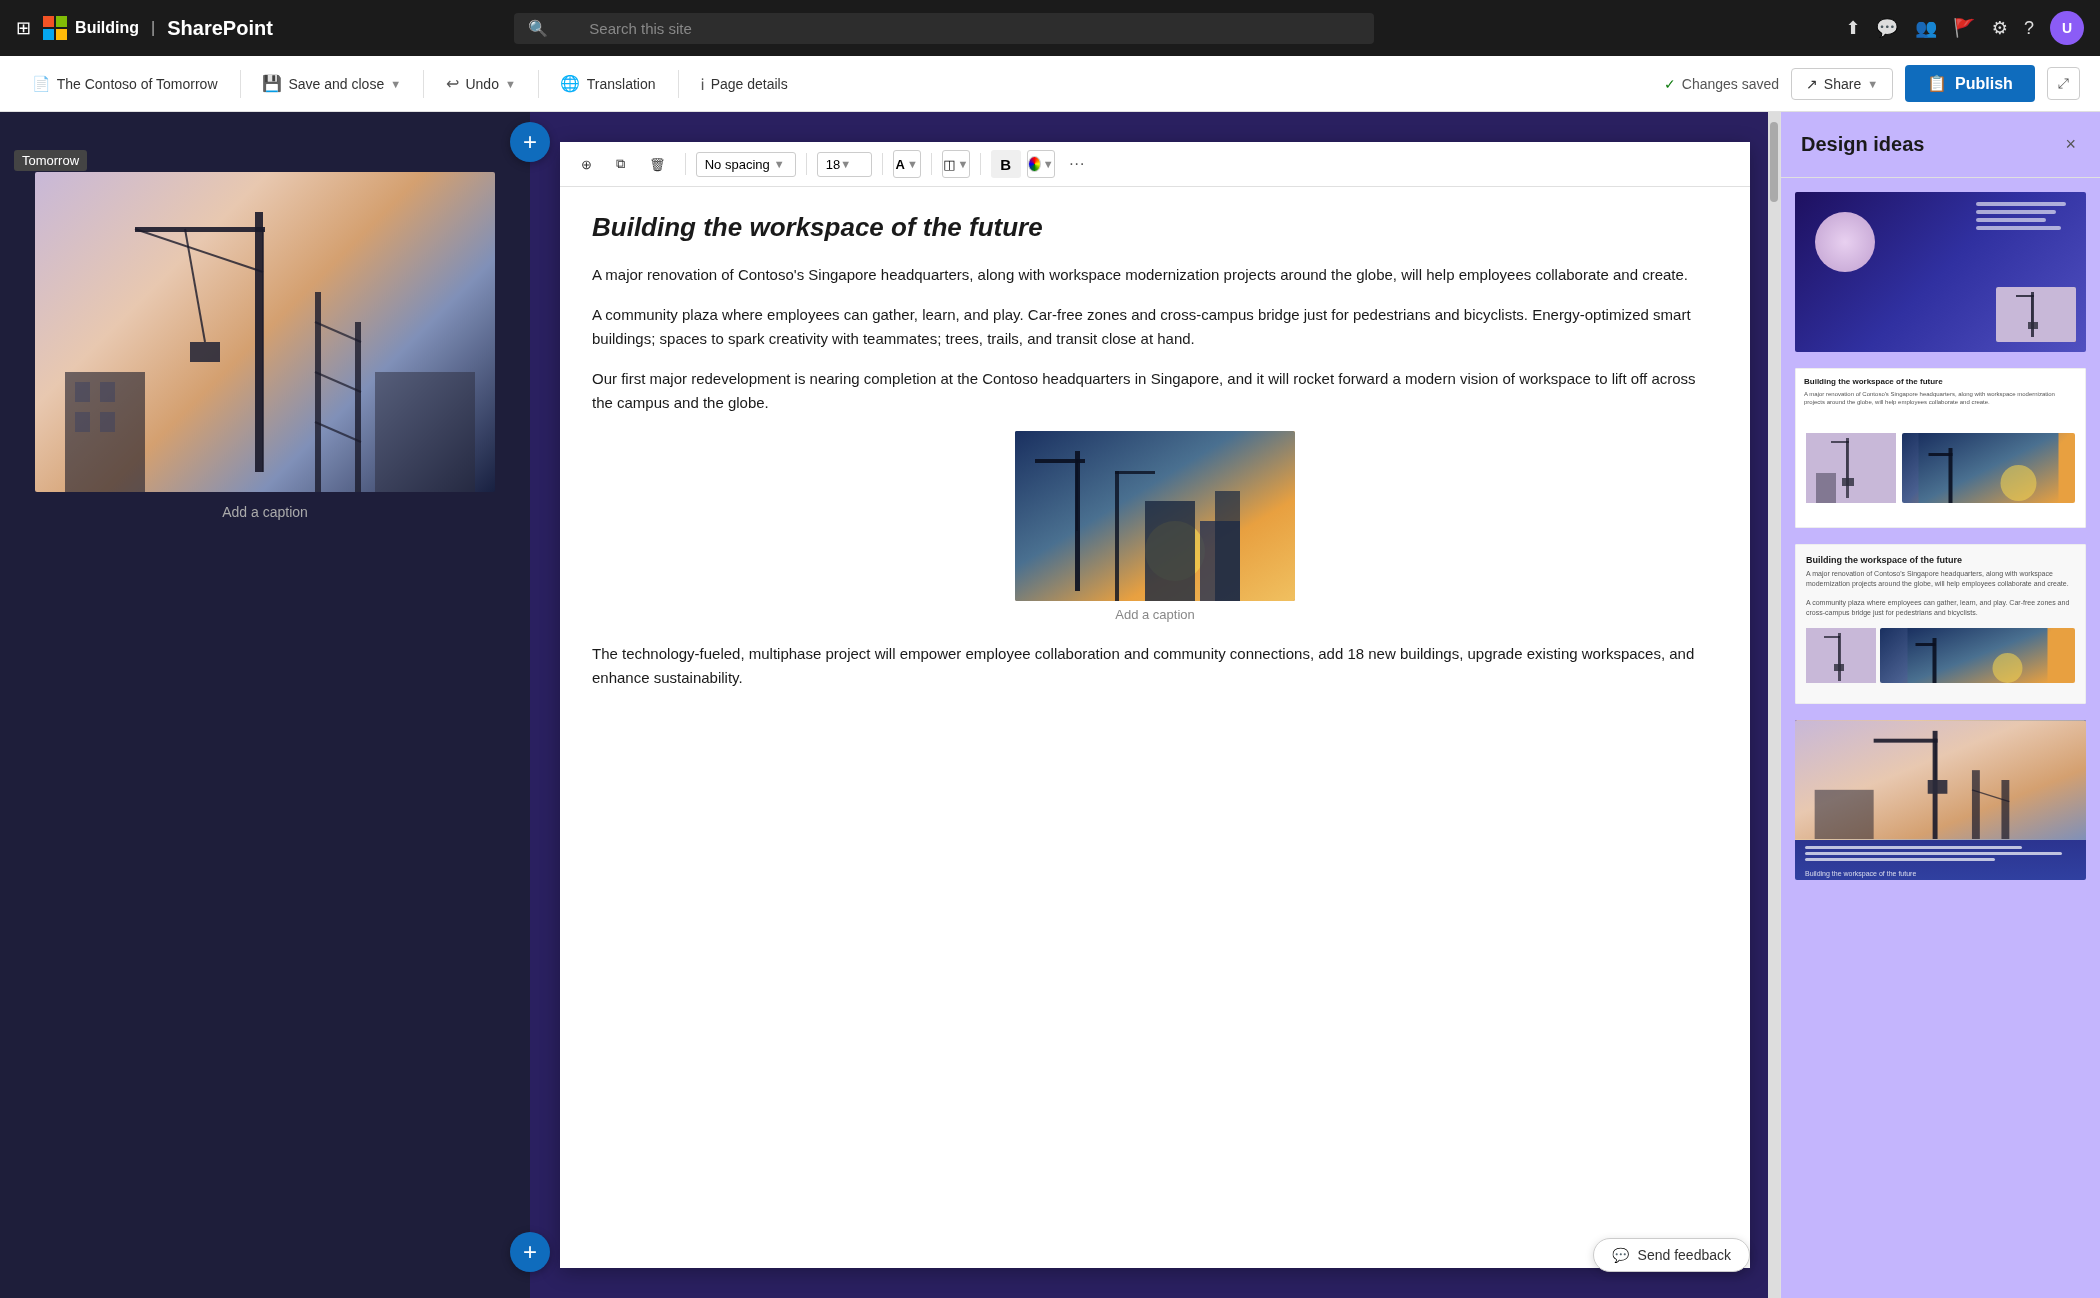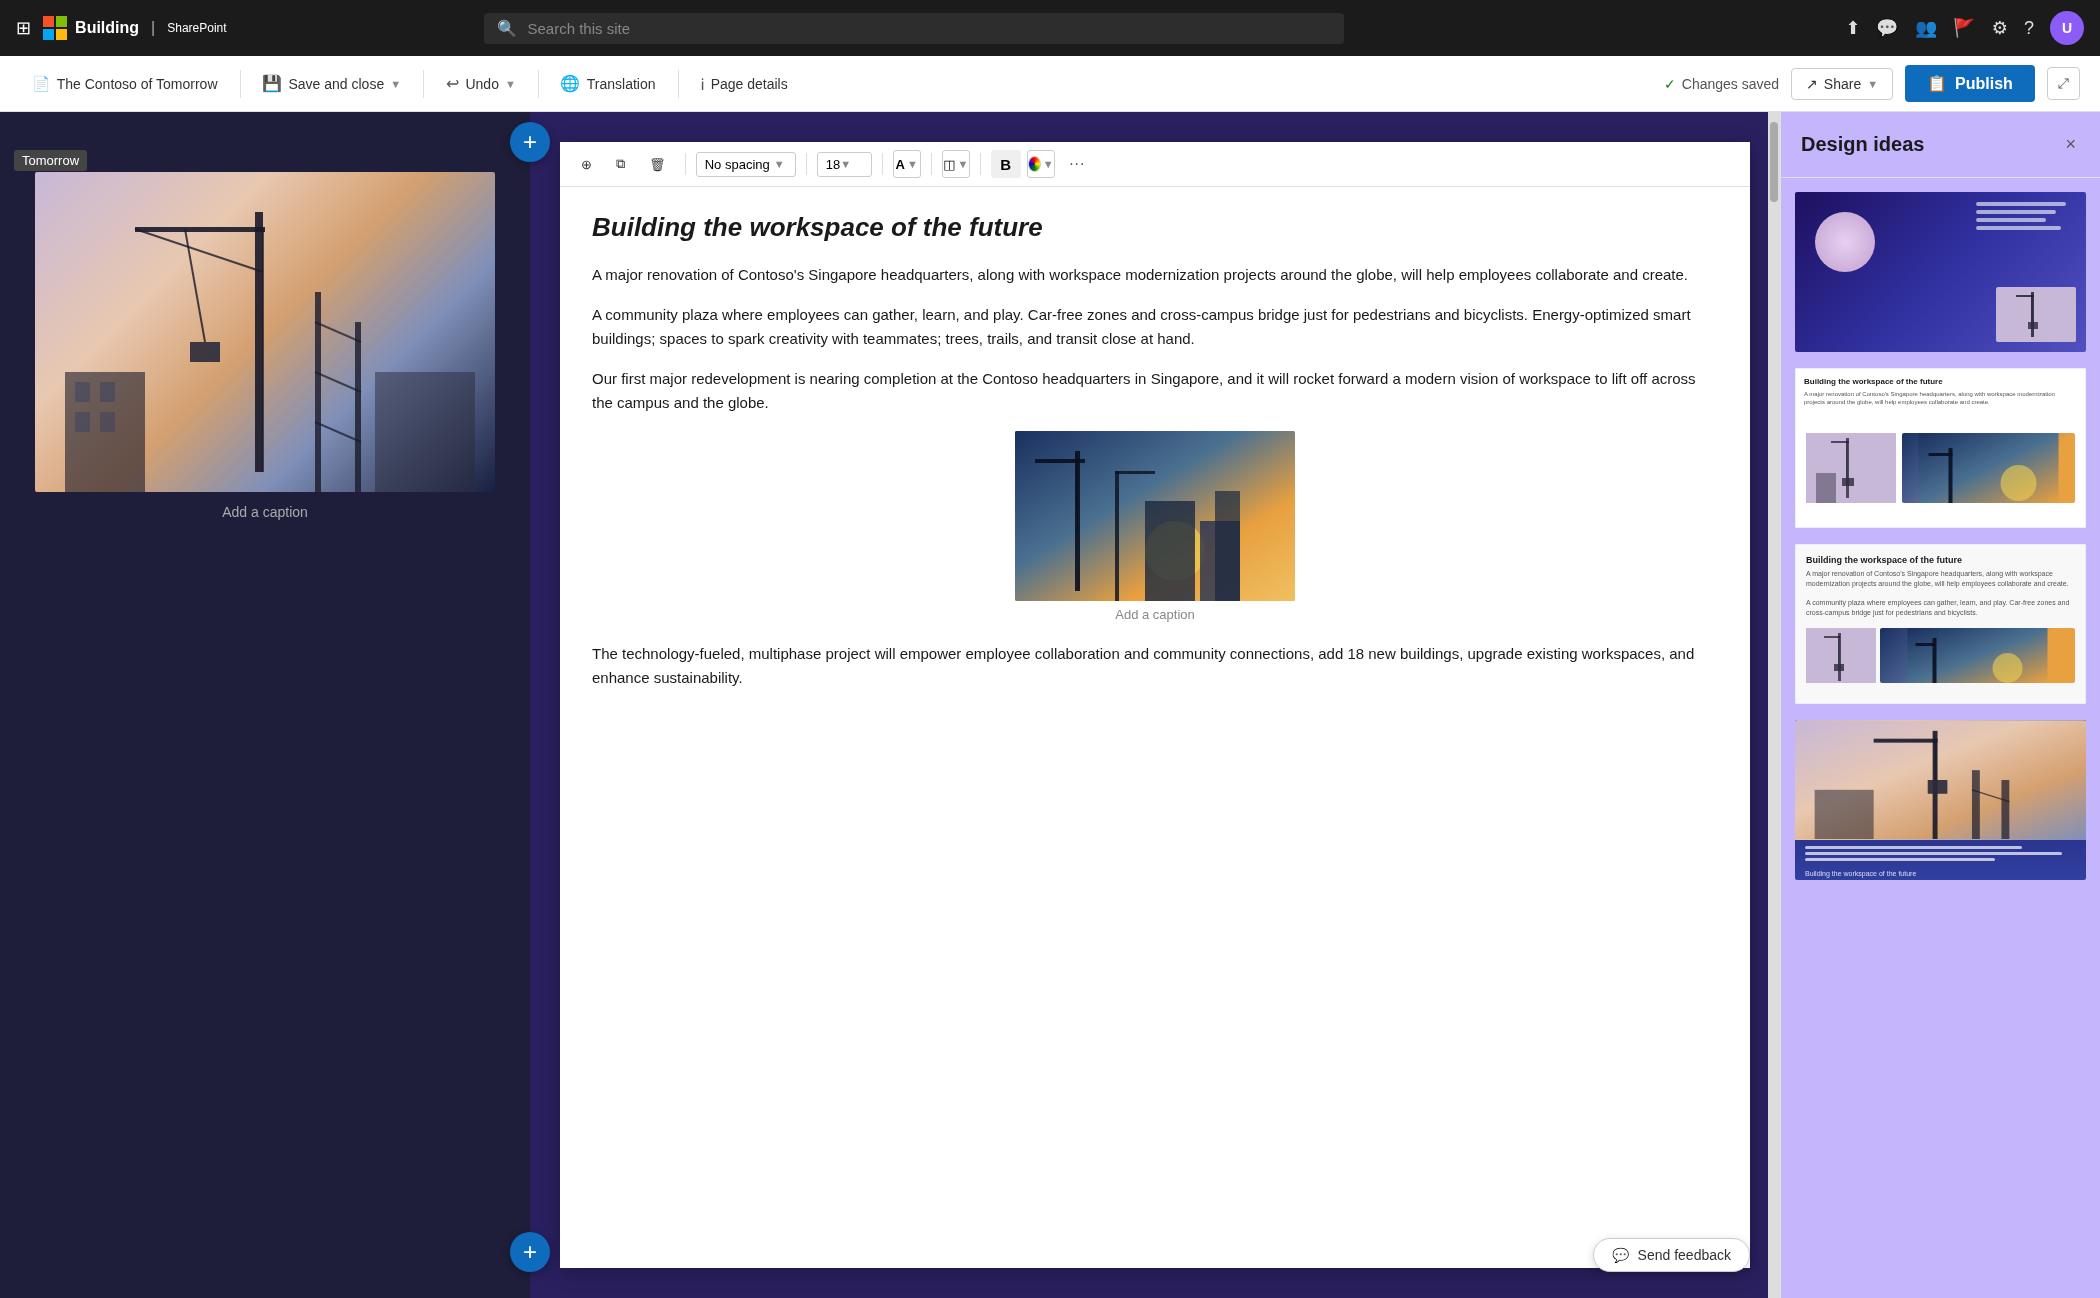--- a/index.html
+++ b/index.html
@@ -29,39 +29,40 @@
       height: 24px;
       display: grid;
       grid-template-columns: 1fr 1fr;
       gap: 2px;
     }
     .ms-logo-squares div:nth-child(1) { background: #f35325; }
     .ms-logo-squares div:nth-child(2) { background: #81bc06; }
     .ms-logo-squares div:nth-child(3) { background: #05a6f0; }
     .ms-logo-squares div:nth-child(4) { background: #ffba08; }
     .ms-logo-text { color: white; font-size: 16px; font-weight: 600; }
-    .ms-logo-sp { color: white; font-size: 12px; font-weight: 400; }
+    .ms-logo-sp { color: white; font-size: 20px; font-weight: 700; }
     .nav-search {
       flex: 1;
       max-width: 860px;
       margin: 0 auto;
       display: flex;
       align-items: center;
       background: #2d2d2d;
       border-radius: 4px;
       padding: 6px 14px;
       gap: 10px;
     }
     .nav-search input {
       background: transparent;
       border: none;
       outline: none;
       color: #fca5a5;
       font-size: 15px;
       width: 100%;
+      margin-left: 31px;
     }
     .nav-search input::placeholder { color: #888; }
     .nav-icons {
       display: flex;
       align-items: center;
       gap: 16px;
       margin-left: auto;
     }
     .nav-icon-btn {
       color: white;

